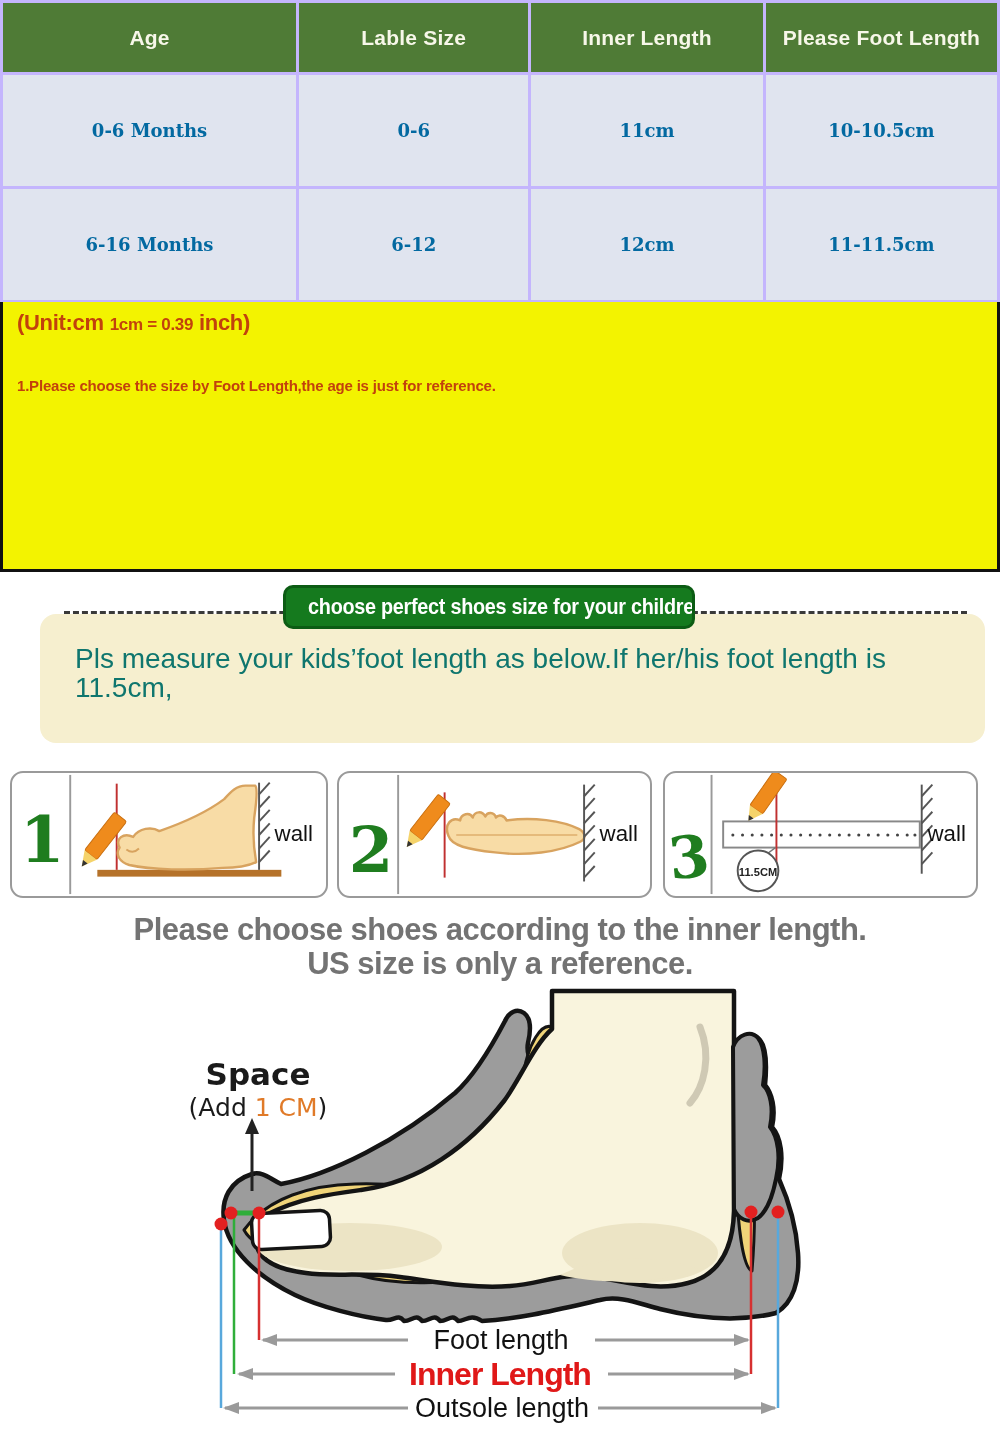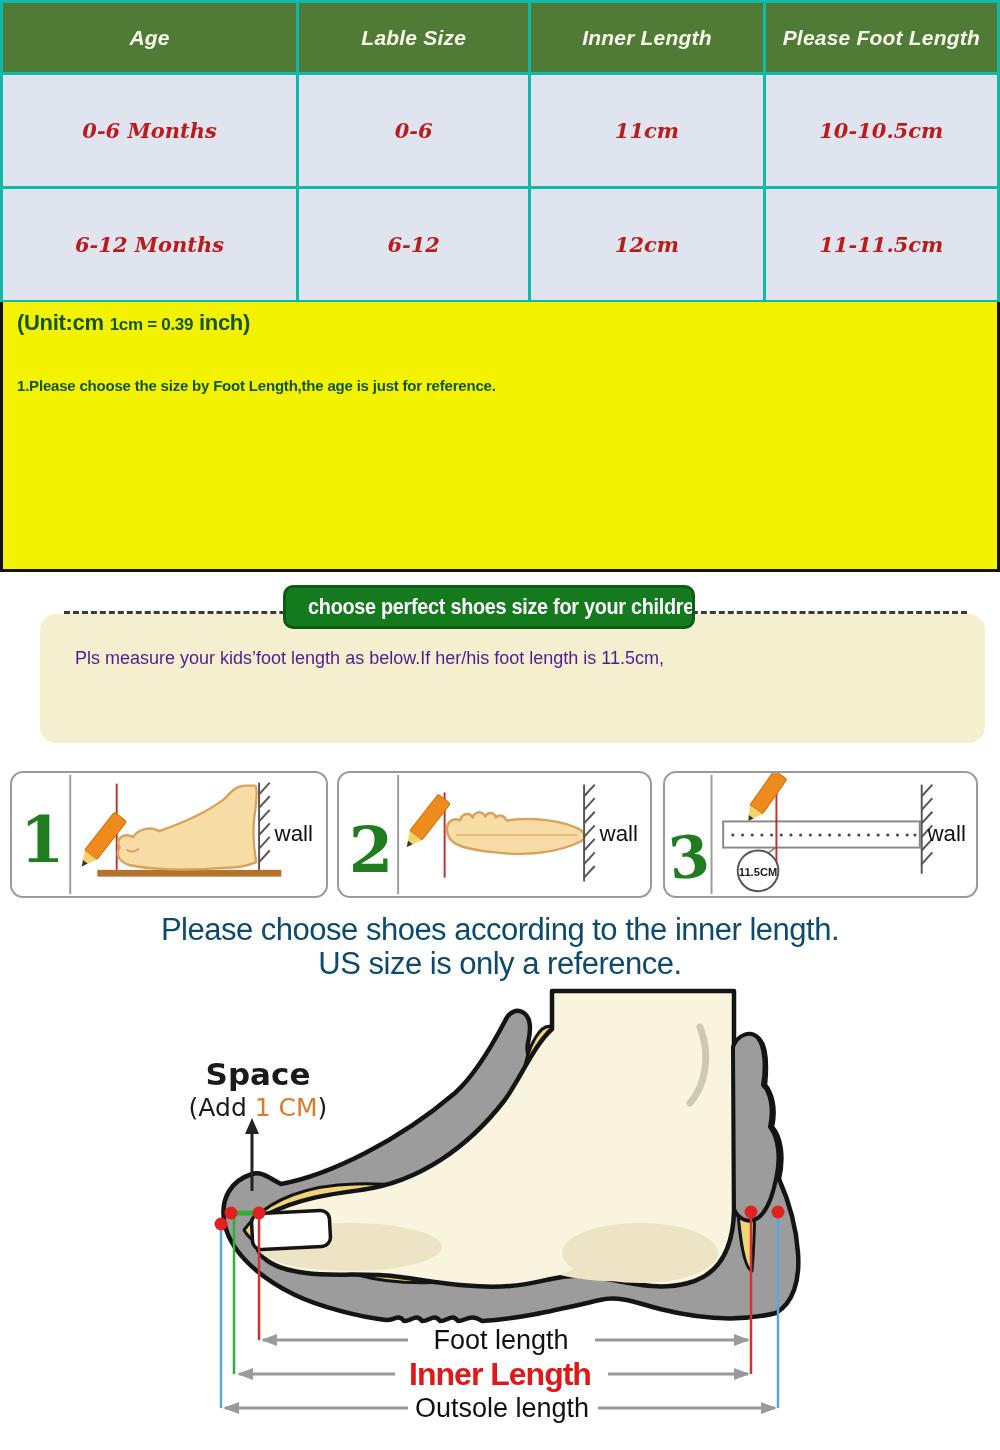--- a/index.html
+++ b/index.html
@@ -1,52 +1,52 @@
 <!DOCTYPE html>
 <html><head>
 <meta charset="utf-8">
 <style>
   * { margin:0; padding:0; box-sizing:border-box; }
   html,body { width:1000px; height:1450px; background:#fff; font-family:"Liberation Sans", sans-serif; }
   #page { position:relative; width:1000px; height:1450px; background:#fff; overflow:hidden; }
 
   
   #size-table { position:absolute; top:0; left:0; width:1000px; height:303px; border-collapse:collapse; }
-  #size-table th, #size-table td { border:3px solid #14b8a6; text-align:center; vertical-align:middle;font-style:italic; }
+  #size-table th, #size-table td { border:3px solid #c4b5fd; text-align:center; vertical-align:middle; }
   #size-table th { background:#4f7b36; color:#f7f7e9; font-size:21px; font-weight:bold; height:72px; letter-spacing:.2px; }
-  #size-table td { background:#e0e4ef; color:#b91c1c; font-family:"DejaVu Serif", serif; font-weight:bold; font-size:21px; height:77px; }
+  #size-table td { background:#e0e4ef; color:#0369a1; font-family:"DejaVu Serif", serif; font-weight:bold; font-size:18px; height:77px; }
 
   
   #notes { position:absolute; top:302px; left:0; width:1000px; height:270px; background:#f3f300;
-           border:3px solid #111; border-top:none; padding:8px 14px; color:#14532d; font-weight:bold; }
+           border:3px solid #111; border-top:none; padding:8px 14px; color:#c2410c; font-weight:bold; }
   #notes .unit { font-size:22px; margin-bottom:34px; letter-spacing:-.3px; }
   #notes .unit .small { font-size:17px; }
   #notes p { font-size:15px; line-height:31px; letter-spacing:-.2px; }
 
   
   #dash-line { position:absolute; top:611px; left:64px; width:903px; border-top:3px dashed #3a3a3a; }
   #tip-box { position:absolute; top:614px; left:40px; width:945px; height:129px; background:#f6efcf; border-radius:16px; }
-  #tip-box .tip-text { position:absolute; left:35px; top:30px; color:#4c1d95; font-size:18px; line-height:29px; }
+  #tip-box .tip-text { position:absolute; left:35px; top:30px; color:#0f766e; font-size:28px; line-height:29px; }
   #banner { position:absolute; top:585px; left:283px; width:412px; height:44px; background:#157a1e;
             border:3px solid #0c5c14; border-radius:10px; color:#fff; text-align:center; overflow:hidden; }
   #banner span { display:inline-block; font-size:22px; font-weight:bold; line-height:38px; white-space:nowrap;
                  transform:scaleX(.9); transform-origin:center; letter-spacing:-.3px; }
 
   
   .panel { position:absolute; top:771px; height:127px; background:#fff; border:2px solid #9a9a9a; border-radius:13px; }
   #panel1 { left:10px;  width:318px; }
   #panel2 { left:337px; width:315px; }
   #panel3 { left:663px; width:315px; }
   .panel svg { display:block; width:100%; height:100%; }
   .digit { font-family:"DejaVu Serif", serif; font-weight:bold; fill:#1f7d1f; }
   .wall-t { font-size:23px; fill:#111; font-family:"Liberation Sans", sans-serif; }
 
   
-  #warning { position:absolute; top:913px; left:0; width:1000px; text-align:center; color:#0c4a6e;
-             font-weight:400; font-size:31px; line-height:34px; letter-spacing:-.5px; }
+  #warning { position:absolute; top:913px; left:0; width:1000px; text-align:center; color:#737373;
+             font-weight:700; font-size:31px; line-height:34px; letter-spacing:-.5px; }
 
   
   #shoe-svg { position:absolute; top:985px; left:0; width:1000px; height:445px; }
   .dim-label { font-size:27px; fill:#111; font-family:"Liberation Sans", sans-serif; }
   .dim-label-red { font-size:32px; fill:#e01818; font-weight:bold; letter-spacing:-1px; font-family:"Liberation Sans", sans-serif; }
 </style>
 </head>
 <body>
 
 <div id="page">
@@ -61,21 +61,21 @@
       </tr>
     </thead>
     <tbody>
       <tr>
         <td>0-6 Months</td>
         <td>0-6</td>
         <td>11cm</td>
         <td>10-10.5cm</td>
       </tr>
       <tr>
-        <td>6-12 Months</td>
+        <td>6-16 Months</td>
         <td>6-12</td>
         <td>12cm</td>
         <td>11-11.5cm</td>
       </tr>
     </tbody>
   </table>
 
   <div id="notes">
     <div class="unit">
       <span>(Unit:cm</span>

